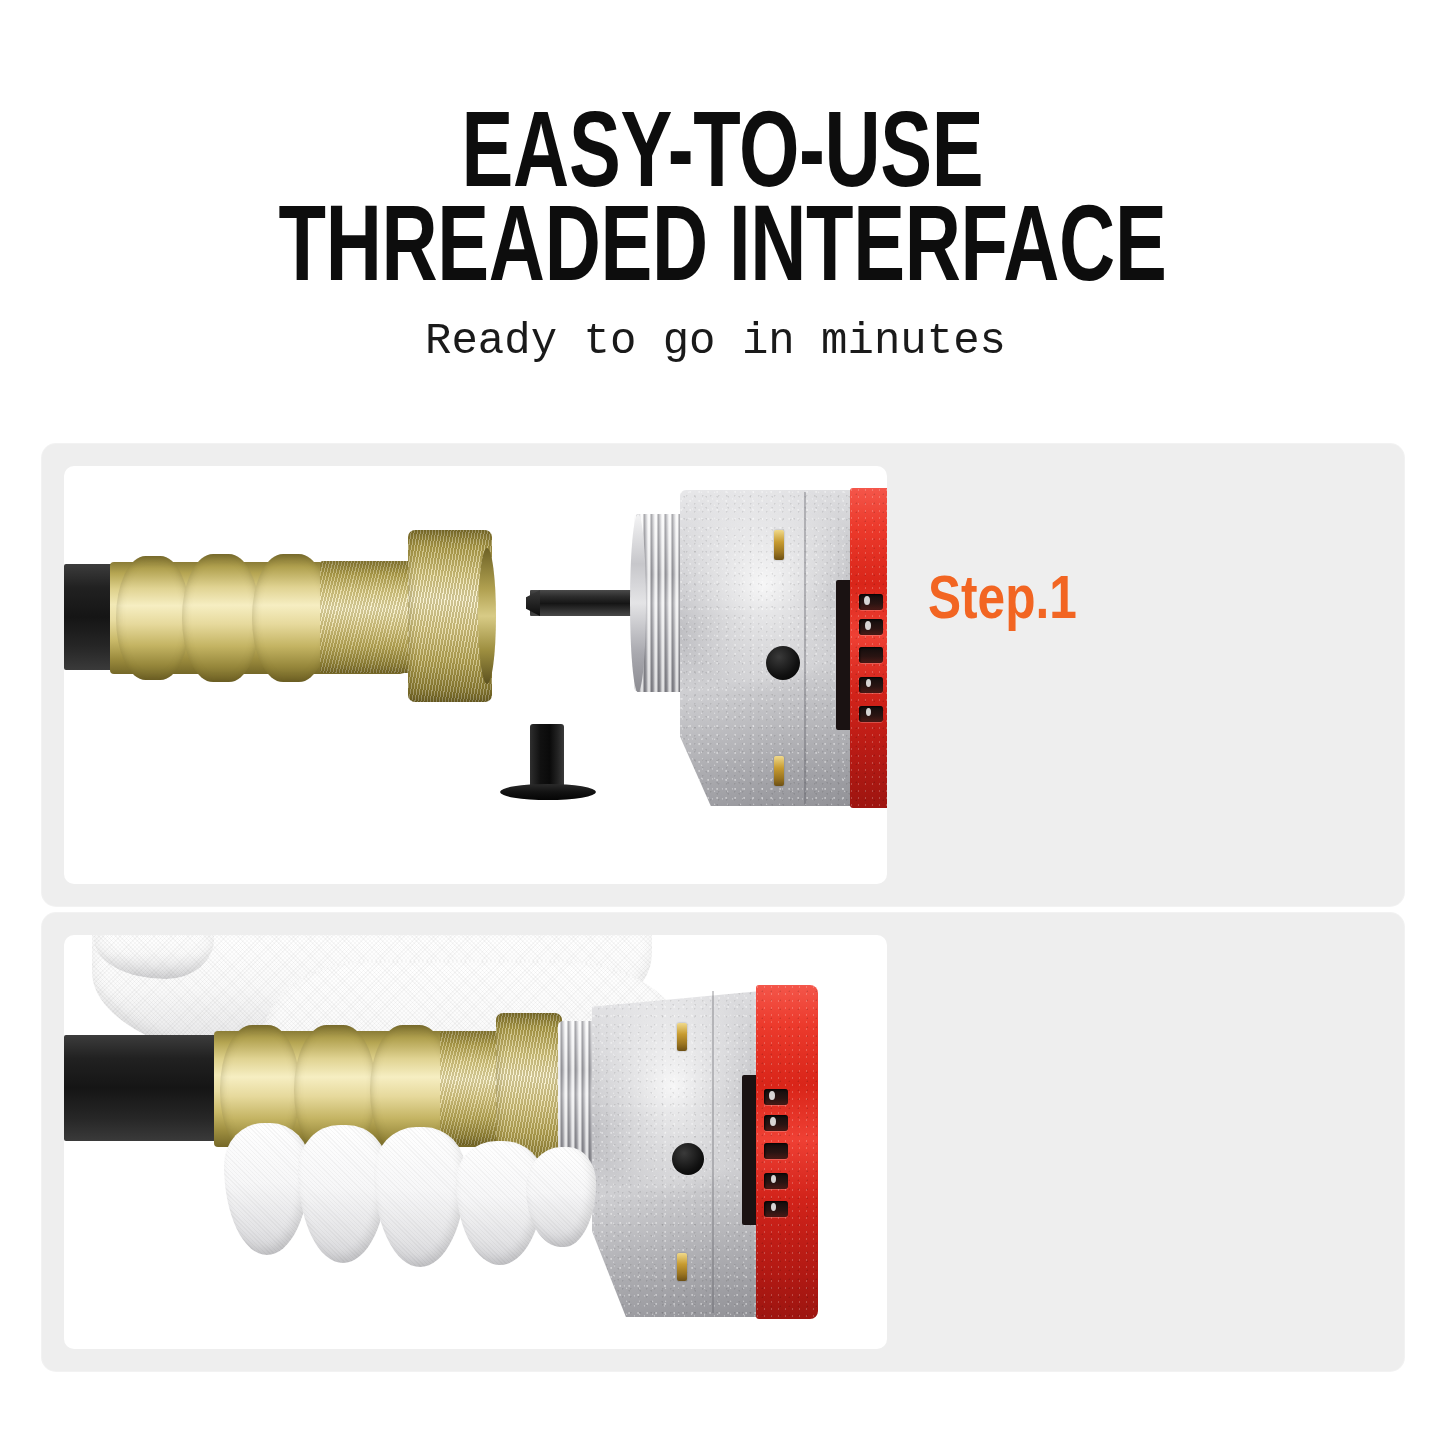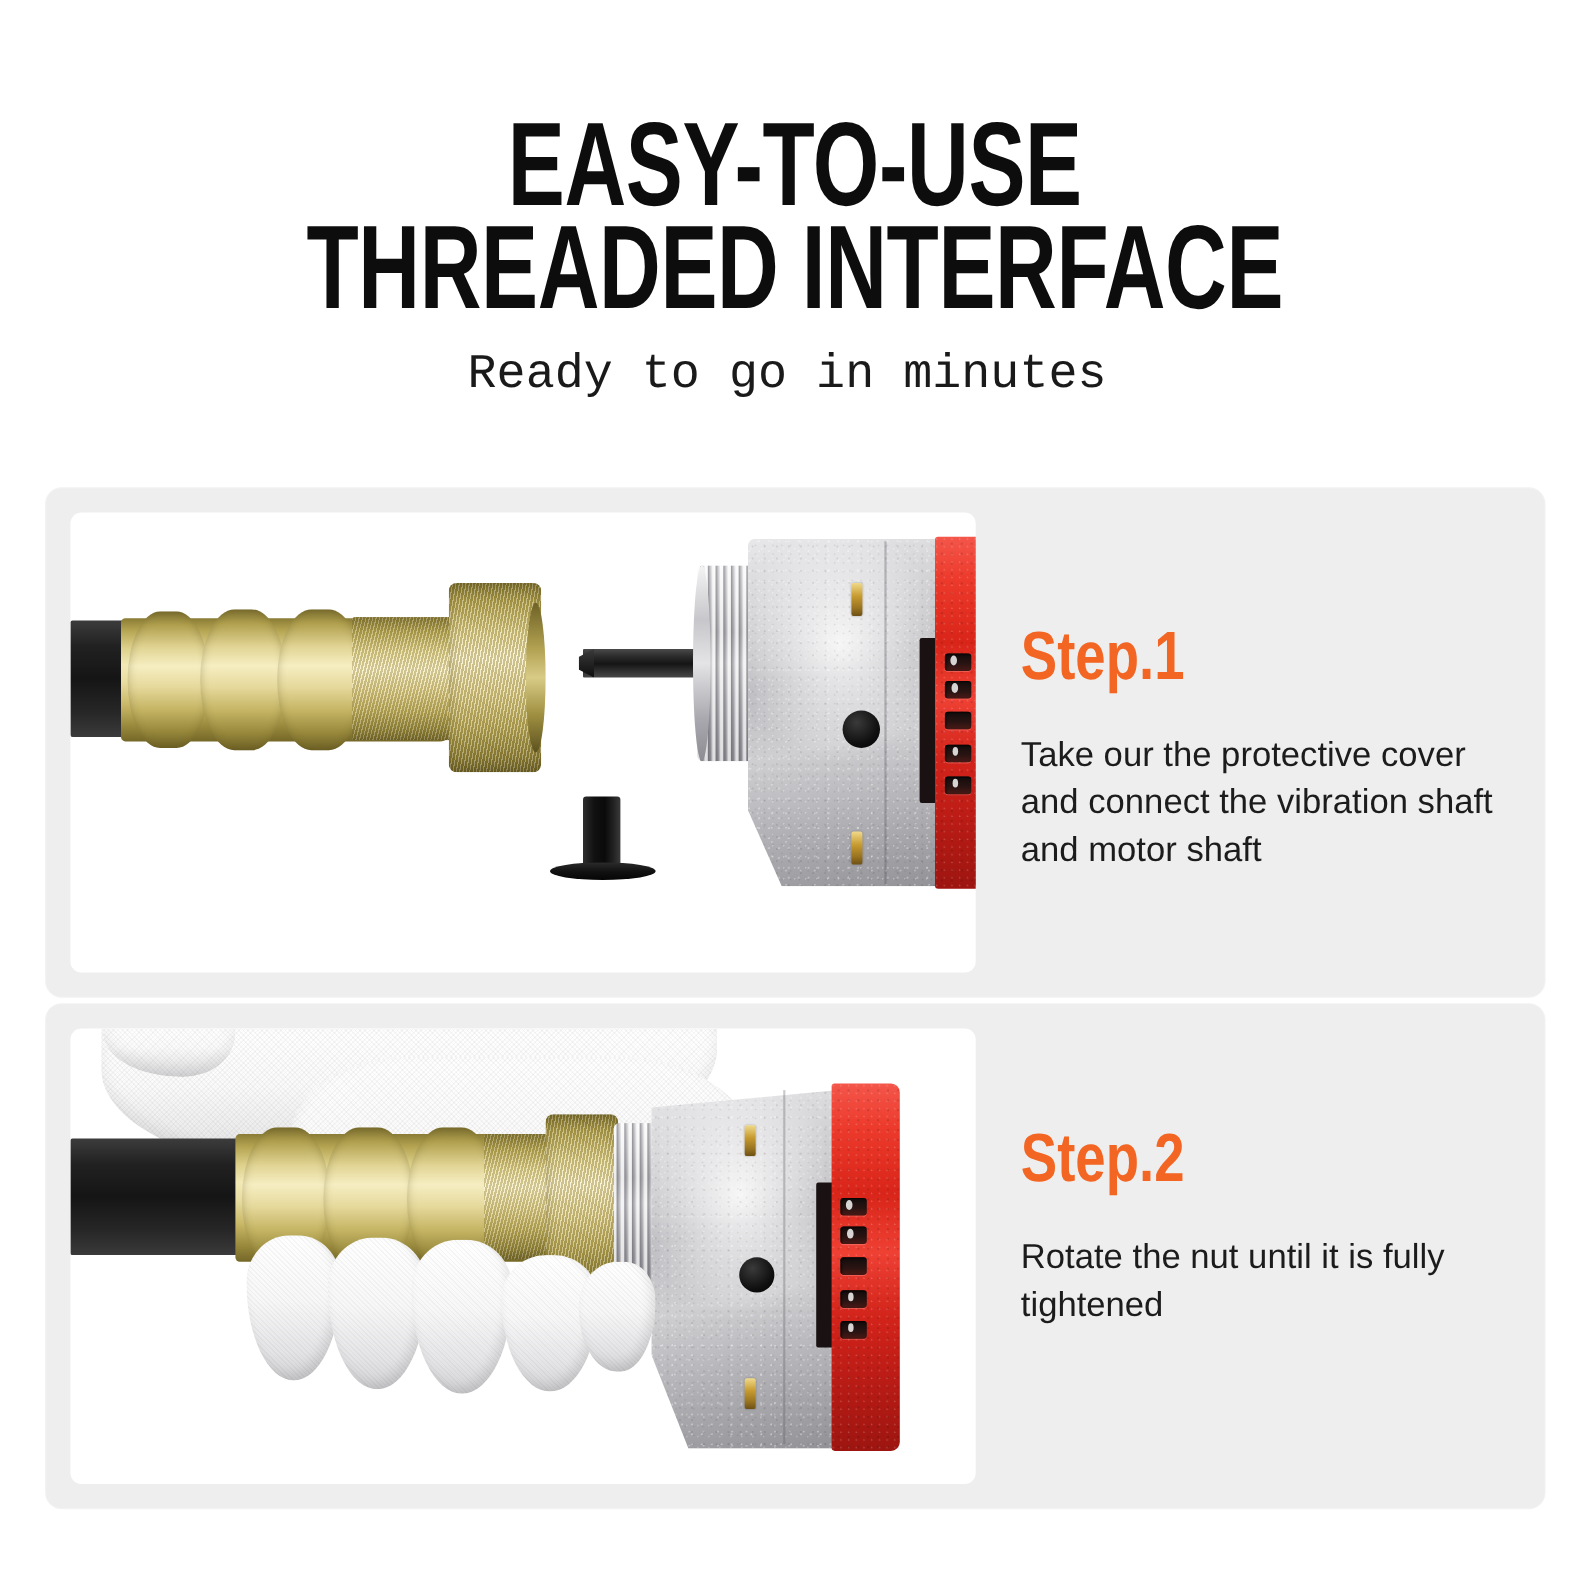--- a/index.html
+++ b/index.html
@@ -347,21 +347,20 @@
       <div class="vent-gloss" style="left:802px; top:242px; width:5px; height:8px;"></div>
 
       <div class="cap-barrel" style="left:466px; top:258px; width:34px; height:66px;"></div>
       <div class="cap-flange" style="left:436px; top:318px; width:96px; height:16px;"></div>
 
     </div>
   </div>
 
   <div class="text-col">
     <div class="step-label">Step.1</div>
-    <div class="step-body">Take our the protective cover and connect the vibration shaft and motor shaft</div>
   </div>
 </div>
 
 <div class="panel" id="panel-2">
 
   <div class="photo">
     <div class="art">
 
       <div class="glove" style="left:28px; top:0px; width:560px; height:132px;
                   border-radius:0 0 52% 38% / 0 0 86% 72%;"></div>
@@ -409,17 +408,13 @@
 
       <div class="finger" style="left:160px; top:188px; width:86px; height:132px;"></div>
       <div class="finger" style="left:234px; top:190px; width:90px; height:138px;"></div>
       <div class="finger" style="left:310px; top:192px; width:92px; height:140px;"></div>
       <div class="finger" style="left:392px; top:206px; width:88px; height:124px;"></div>
       <div class="finger" style="left:462px; top:212px; width:70px; height:100px; border-radius:50% 40% 46% 50% / 42% 36% 64% 58%;"></div>
 
     </div>
   </div>
 
-  <div class="text-col">
-    <div class="step-label">Step.2</div>
-    <div class="step-body">Rotate the nut until it is fully tightened</div>
-  </div>
 </div>
 
 </body></html>

